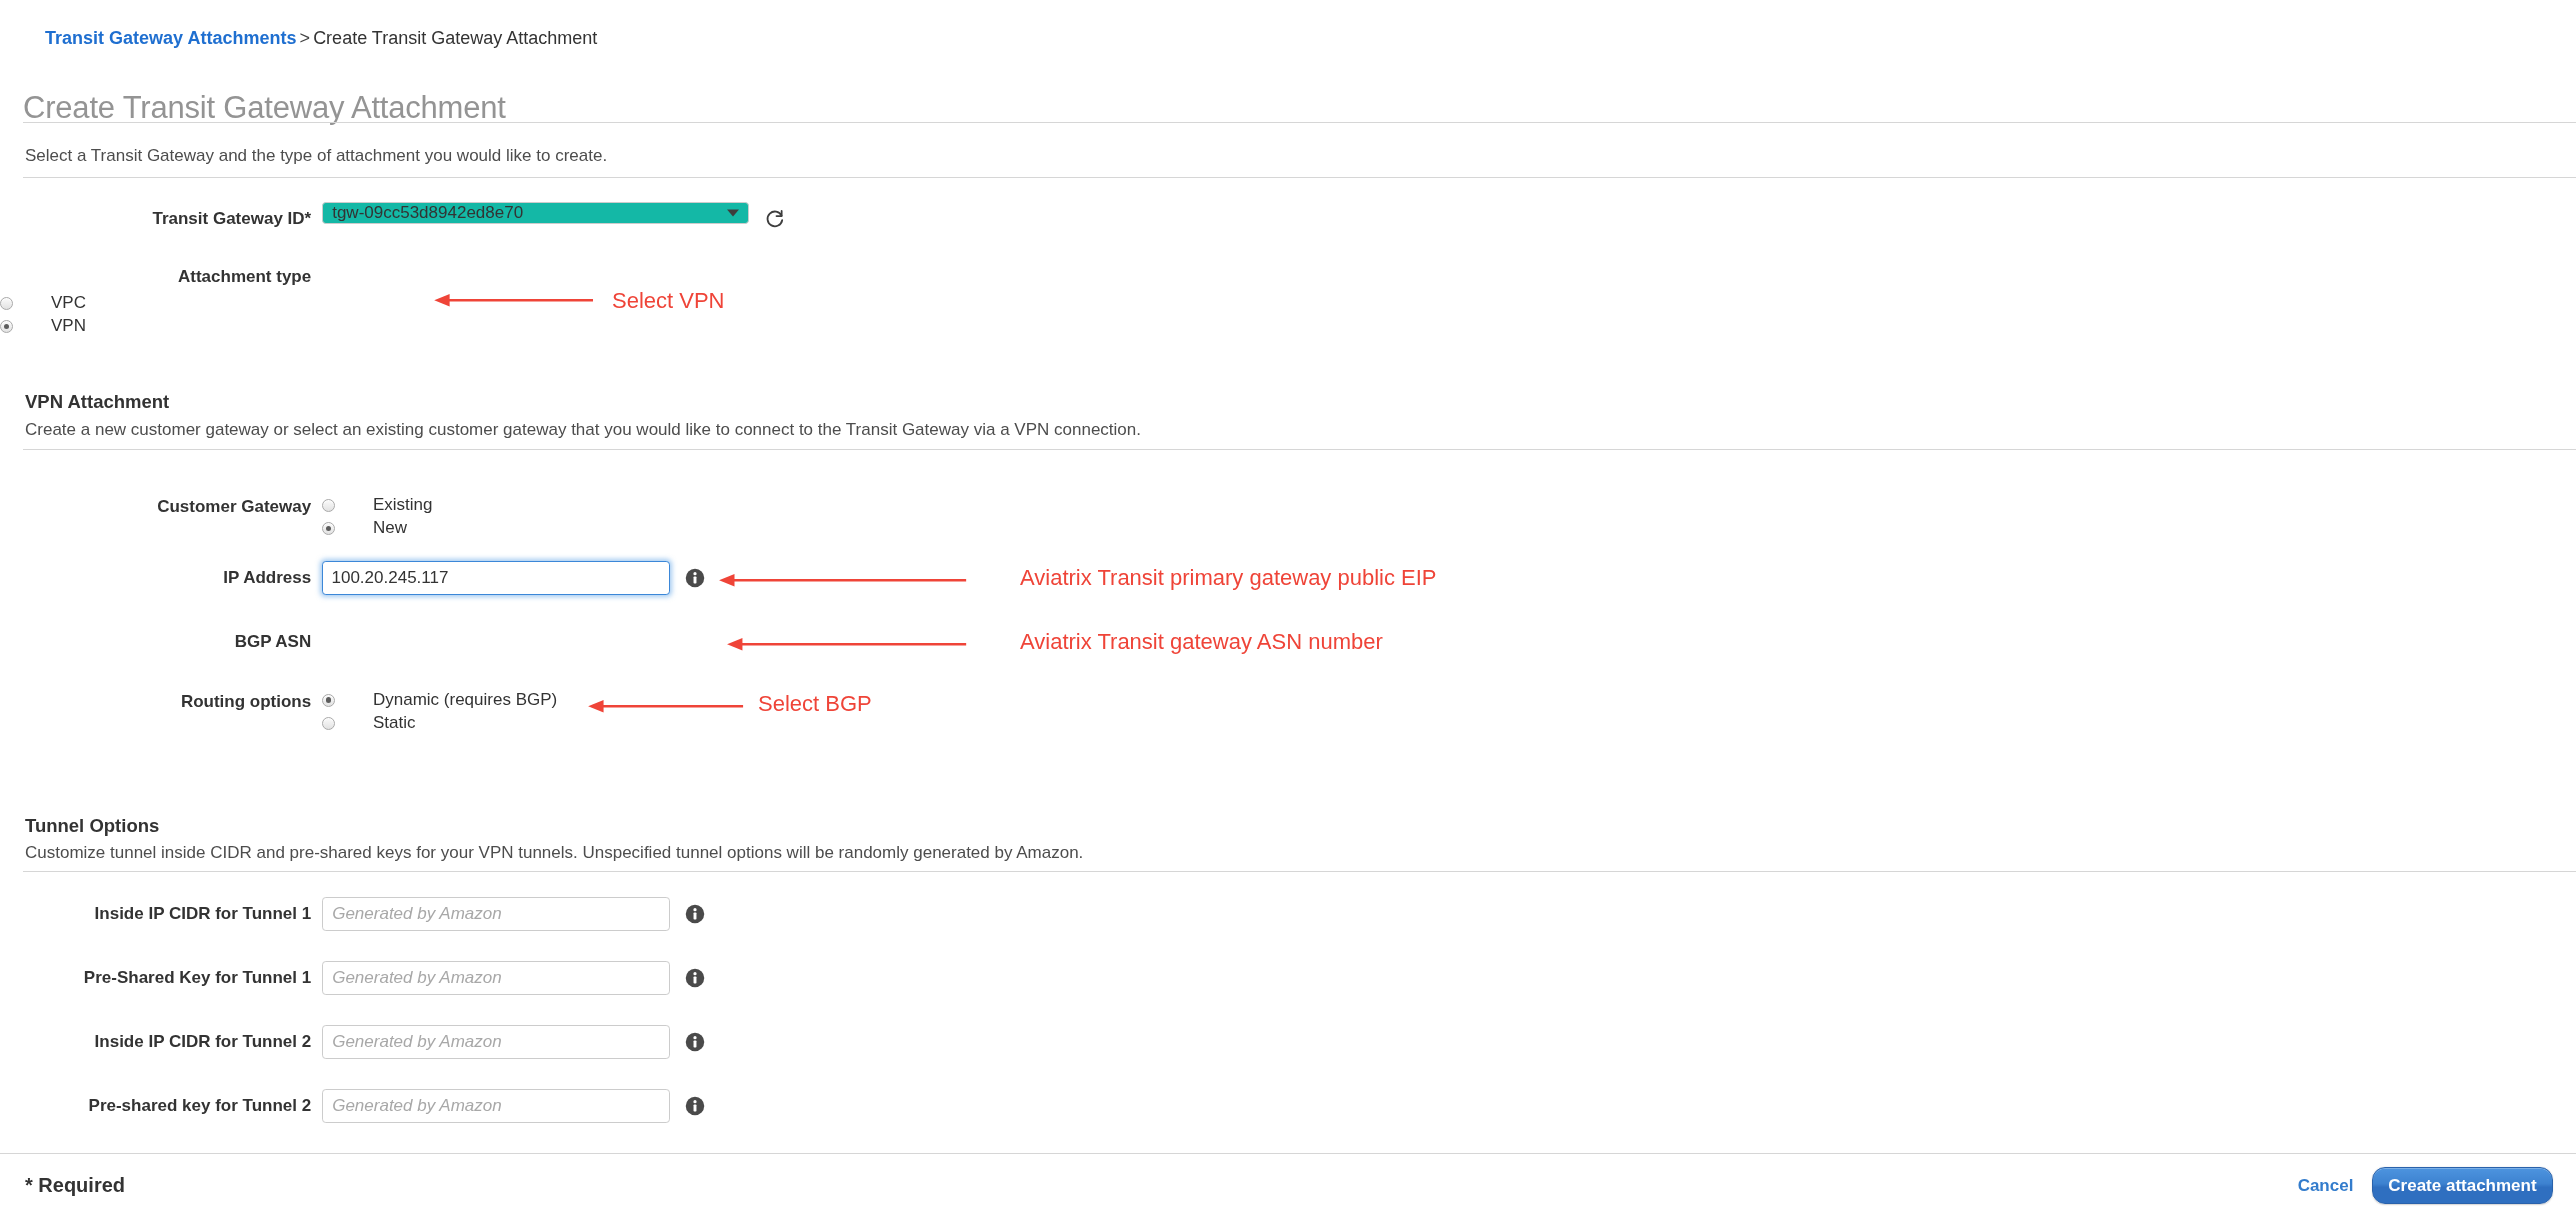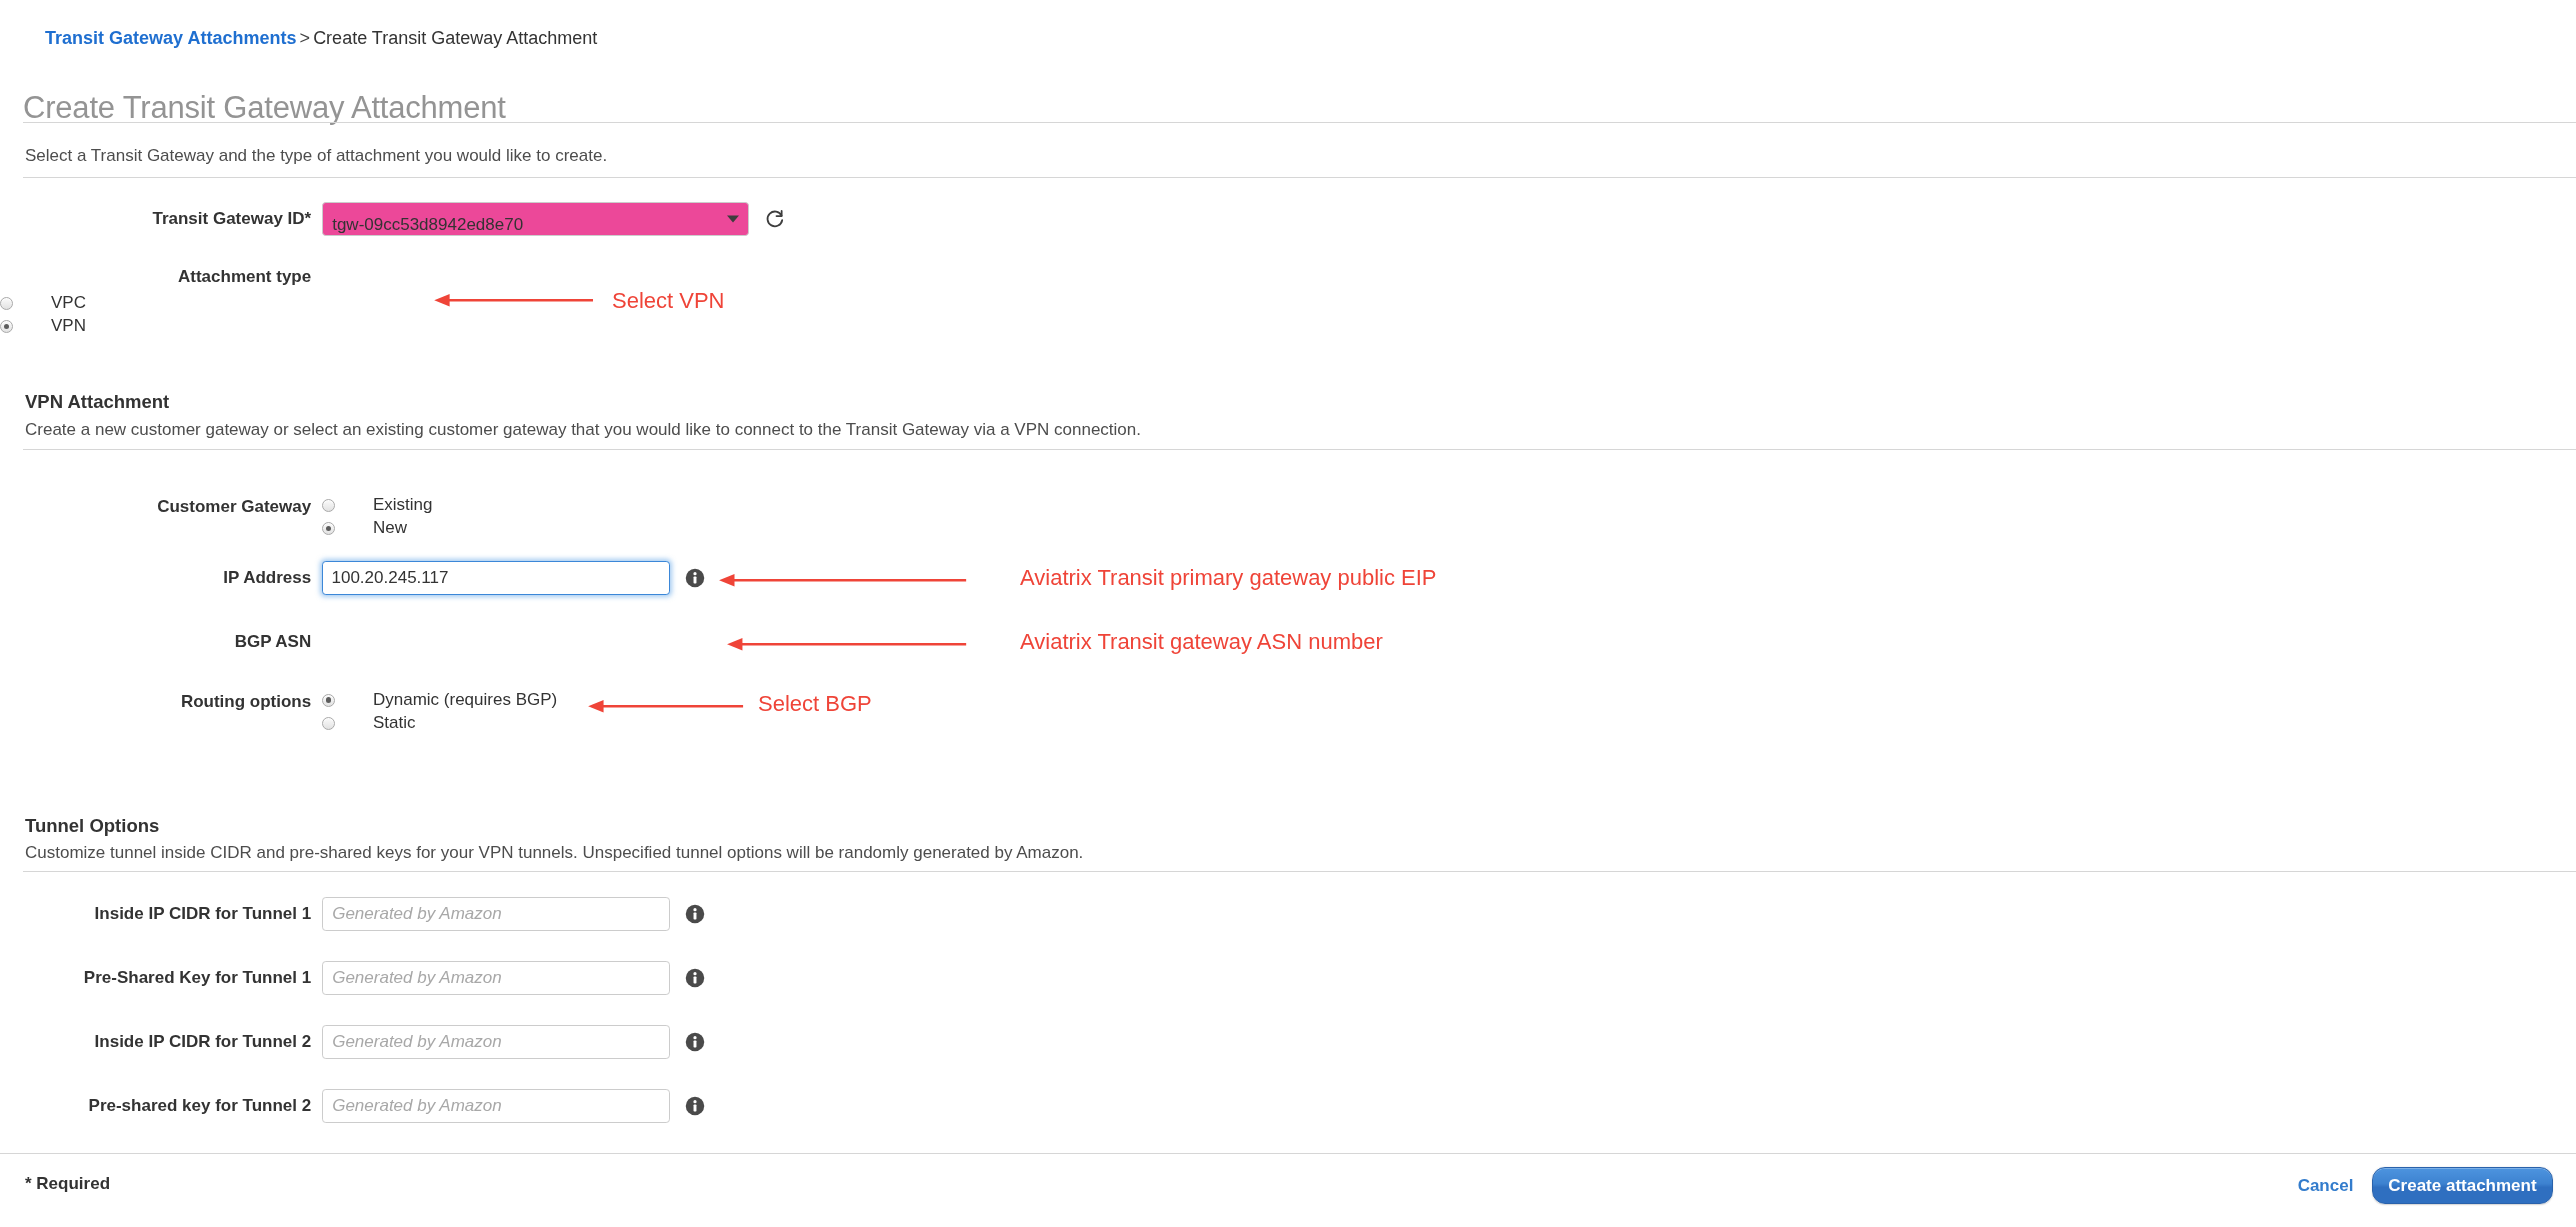--- a/index.html
+++ b/index.html
@@ -98,26 +98,26 @@
     color: #333333;
     white-space: nowrap;
     line-height: 34px;
   }
   .form-label.radio-label { line-height: 26px; padding-top: 2.3px; }
 
   
   .select-box {
     position: relative;
     width: 427px;
-    height: 34px;
+    height: 22px;
     border: 0.8px solid #cccccc;
     border-radius: 3.8px;
-    background: #ec4899;
+    background: #14b8a6;
     display: flex;
-    align-items: flex-end;
+    align-items: flex-start;
     cursor: pointer;
   }
   .select-value {
     padding-left: 9.2px;
     font-size: 17px;
     color: #333333;
     white-space: nowrap;
   }
   .select-caret {
     position: absolute;
@@ -206,21 +206,21 @@
   .annot-arrow {
     position: absolute;
     height: 17px;
     pointer-events: none;
   }
 
   
   .footer-required {
     position: absolute;
     left: 25px; top: 1174px;
-    font-size: 17px;
+    font-size: 20px;
     font-weight: bold;
     color: #333333;
   }
   .footer-actions {
     position: absolute;
     right: 23px; top: 1167px;
     display: flex;
     gap: 17px;
   }
   .btn-cancel {

